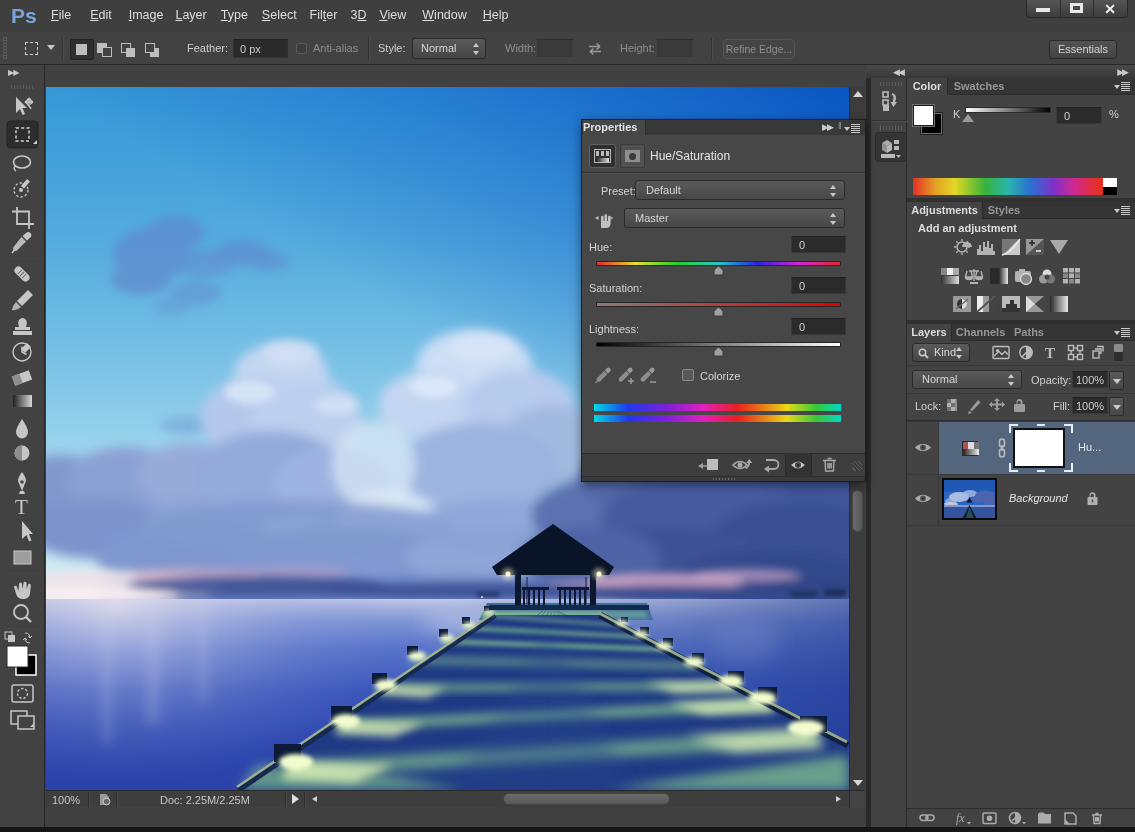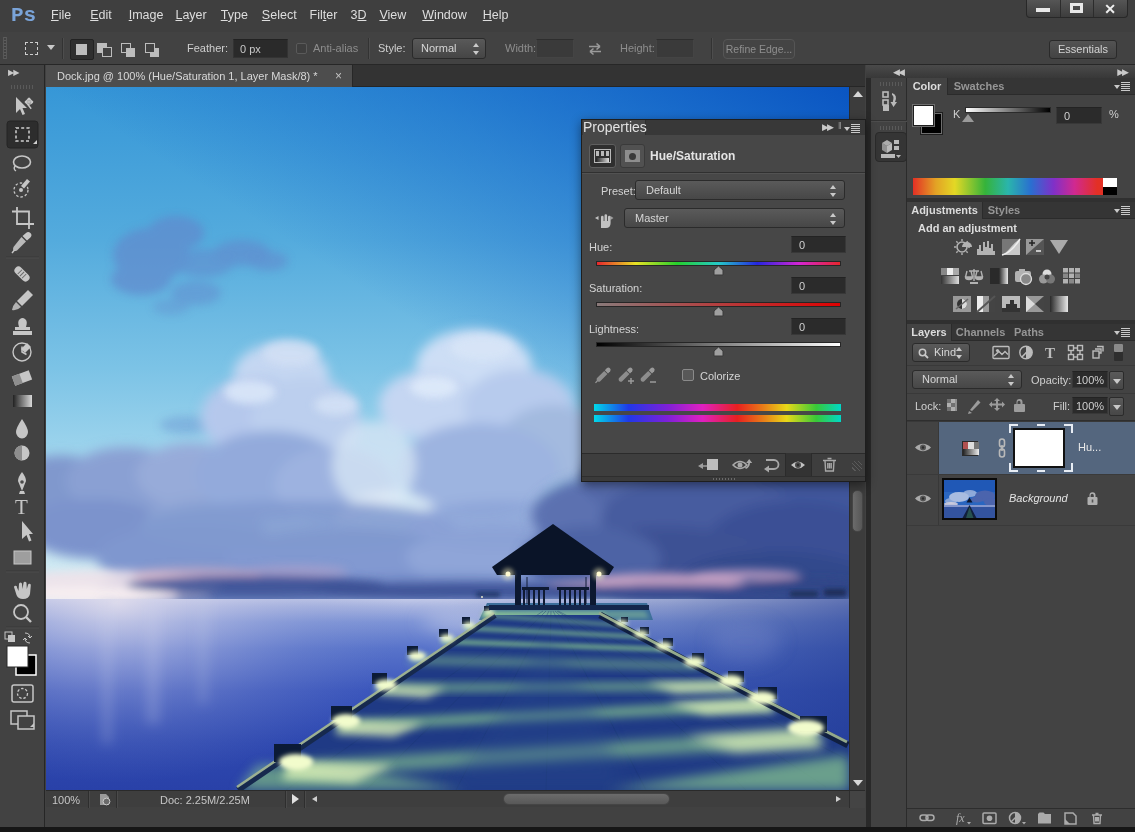--- a/index.html
+++ b/index.html
@@ -2,21 +2,21 @@
 <html><head>
 <meta charset="utf-8">
 <style>
   * { margin:0; padding:0; box-sizing:border-box; }
   html,body { width:1135px; height:832px; overflow:hidden; background:#414141;
     font-family:"Liberation Sans", sans-serif; }
   .abs { position:absolute; }
   #stage { position:relative; width:1135px; height:832px; background:#414141; overflow:hidden; }
   
   #titlebar { left:0; top:0; width:1135px; height:32px; background:#3f3f3f; }
-  #pslogo { left:11px; top:4px; font-size:21px; font-weight:bold; color:#7aa4d9; letter-spacing:0px;font-family:Liberation Mono, monospace;}
+  #pslogo { left:11px; top:4px; font-size:21px; font-weight:bold; color:#7aa4d9; letter-spacing:0px;}
   .menu { left:51px; top:8px; font-size:12.5px; color:#dedede; }
   .menu span { margin-right:0px; display:inline-block; }
   .menu u { text-decoration:underline; }
   
   #winbtns { left:1026px; top:0; width:102px; height:18px; border:1px solid #282828; border-top:none;
      border-radius:0 0 4px 4px; background:linear-gradient(#555,#3d3d3d); display:flex; }
   #winbtns div { flex:1; border-right:1px solid #2c2c2c; position:relative; }
   #winbtns div:last-child { border-right:none; }
   
   #optionsbar { left:0; top:32px; width:1135px; height:33px; background:#424242;
@@ -263,23 +263,20 @@
         </g>
       <defs>
           <linearGradient id="toolgr" x1="0" y1="0" x2="1" y2="0">
             <stop offset="0" stop-color="#222"></stop>
             <stop offset="1" stop-color="#d8d8d8"></stop>
           </linearGradient>
         </defs>
     </svg>
   </div>
 
-  <div class="abs" id="tabbar">
-    <div id="doctab">Dock.jpg @ 100% (Hue/Saturation 1, Layer Mask/8) *<span style="position:absolute;left:289px;top:0;color:#c2c2c2;font-size:12px">×</span></div>
-  </div>
 
   <div class="abs" id="canvas">
   <svg width="803" height="703" viewBox="0 0 803 703">
     <defs>
       <linearGradient id="sky" x1="0" y1="0" x2="0" y2="1">
         <stop offset="0" stop-color="#3697d7"></stop>
             <stop offset=".3" stop-color="#54abdd"></stop>
         <stop offset=".55" stop-color="#7cc3e6"></stop>
             <stop offset=".75" stop-color="#a5d8ee"></stop>
         <stop offset=".9" stop-color="#c9e7f2"></stop>
@@ -937,39 +934,39 @@
           <path d="M173,4 L183,4 M174.5,4 L175,12.5 L181,12.5 L181.5,4 M176.5,2.5 L179.5,2.5 M176.7,6 L176.7,10.5 M178,6 L178,10.5 M179.3,6 L179.3,10.5"></path>
         </g>
     </svg>
   </div>
 
   <div class="abs" id="bottomstrip"></div>
 
   <div class="abs" id="props">
 
     <div style="position:absolute;left:0;top:0;width:283px;height:15px;background:#383838"></div>
-    <div style="position:absolute;left:1px;top:0;width:63px;height:15px;background:#474747;border-right:1px solid #2e2e2e;color:#e2e2e2;font-size:14px;font-weight:normal;line-height:15px;text-align:left">Properties</div>
+    <div style="position:absolute;left:1px;top:0;width:63px;height:15px;background:#474747;border-right:1px solid #2e2e2e;color:#e2e2e2;font-size:11px;font-weight:bold;line-height:15px;text-align:left">Properties</div>
     <span style="position:absolute;left:240px;top:2px;font-size:9px;color:#c9c9c9;letter-spacing:-2px">▶▶</span>
     <span style="position:absolute;left:256px;top:1px;font-size:9px;color:#9a9a9a">‖</span>
     <div class="pmenu" style="left:262px;top:4px"></div>
 
     <div style="position:absolute;left:7px;top:24px;width:27px;height:24px;background:#2f2f2f;border:1px solid #5f5f5f;border-radius:3px">
       <div style="position:absolute;left:4px;top:4px;width:17px;height:14px;border:1px solid #b9b9b9">
         <div style="position:absolute;left:1px;top:1px;width:3px;height:5px;background:#b9b9b9"></div>
         <div style="position:absolute;left:6px;top:1px;width:3px;height:5px;background:#b9b9b9"></div>
         <div style="position:absolute;left:11px;top:1px;width:3px;height:5px;background:#b9b9b9"></div>
         <div style="position:absolute;left:1px;top:8px;width:13px;height:4px;background:linear-gradient(90deg,#222,#ddd)"></div>
       </div>
     </div>
     <div style="position:absolute;left:38px;top:24px;width:25px;height:24px;background:#515151;border:1px solid #3a3a3a;border-radius:3px">
       <div style="position:absolute;left:4px;top:5px;width:15px;height:12px;background:#8e8e8e">
           <div style="position:absolute;left:4px;top:3px;width:7px;height:7px;border-radius:50%;background:#3a3a3a"></div>
         </div>
     </div>
-    <div style="position:absolute;left:68px;top:29px;font-size:12px;font-weight:bold;color:#e4e4e4">Hue/Saturation</div>
+    <div style="position:absolute;left:68px;top:29px;font-size:12px;font-weight:normal;color:#e4e4e4">Hue/Saturation</div>
     <div style="position:absolute;left:0;top:52px;width:283px;height:1px;background:#303030"></div>
     <div style="position:absolute;left:0;top:53px;width:283px;height:1px;background:#525252"></div>
 
     <div class="ptxt" style="left:19px;top:65px">Preset:</div>
     <div class="pdrop" style="left:53px;top:60px;width:210px">Default<span class="spin" style="right:7px;top:4px"></span></div>
 
     <svg style="position:absolute;left:11px;top:88px" width="22" height="22" viewBox="0 0 22 22">
       <g fill="#c2c2c2">
         <path d="M8,20 L8,9 a1.3,1.3 0 0 1 2.6,0 L10.6,13 L11.5,13 L11.5,7.5 a1.3,1.3 0 0 1 2.6,0 L14.1,13 L15,13 L15,9 a1.3,1.3 0 0 1 2.6,0 L17.6,15 Q17.6,20 13,20 Z"></path>
         <path d="M2,10 l3.5,-2 0,4 z"></path>

